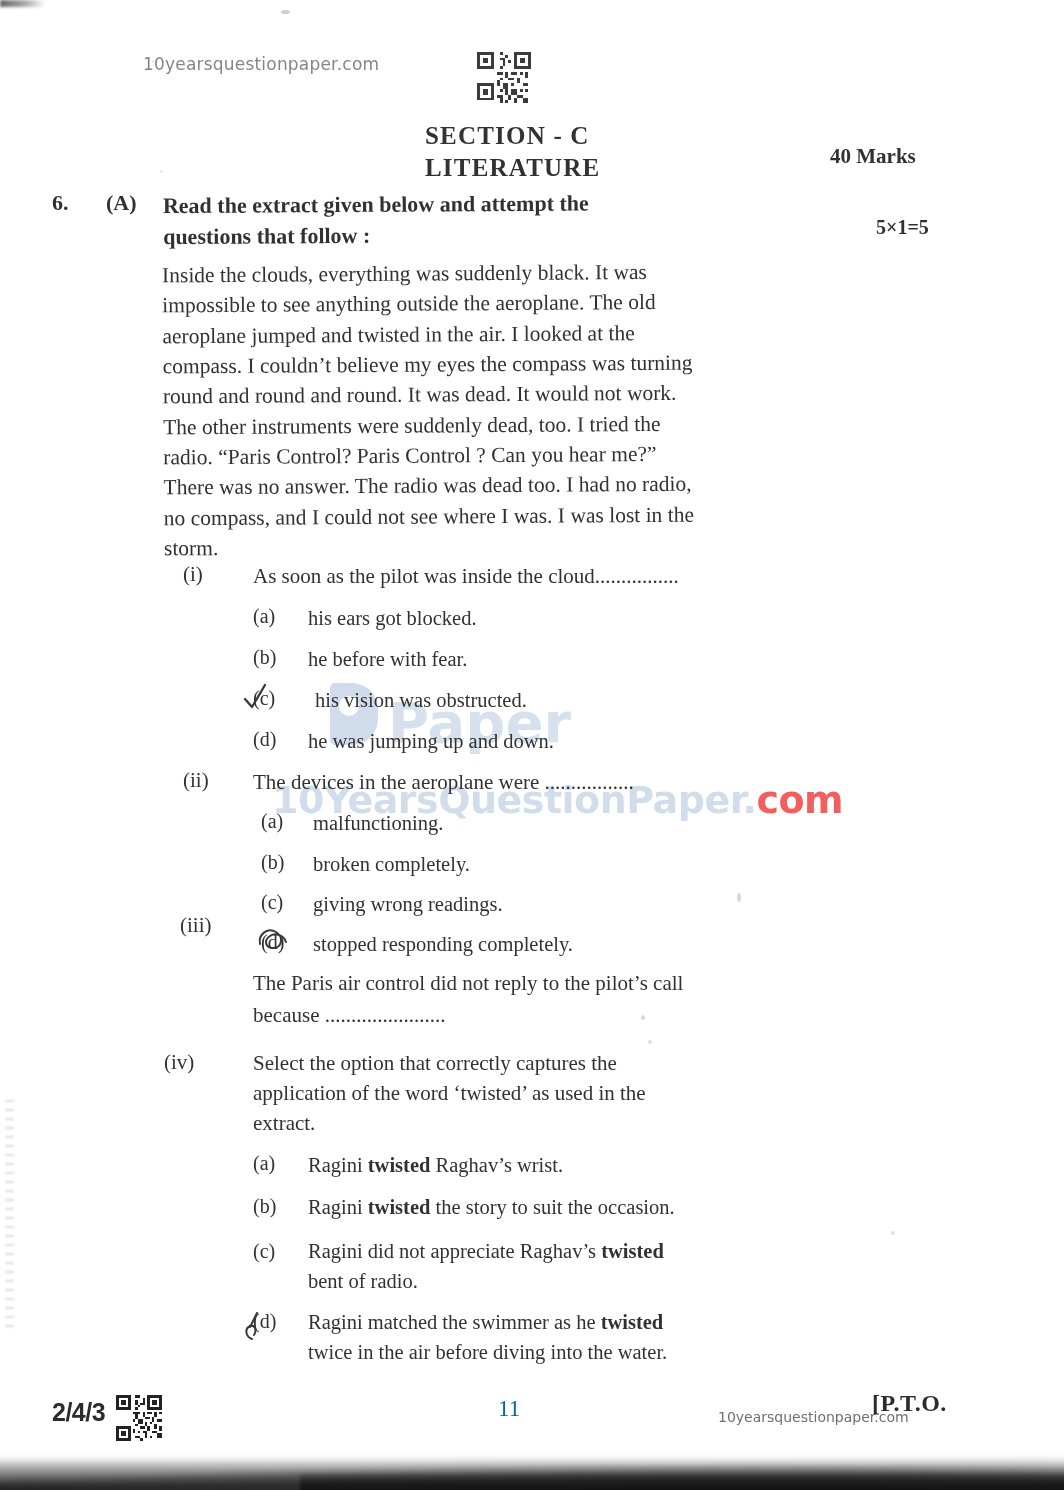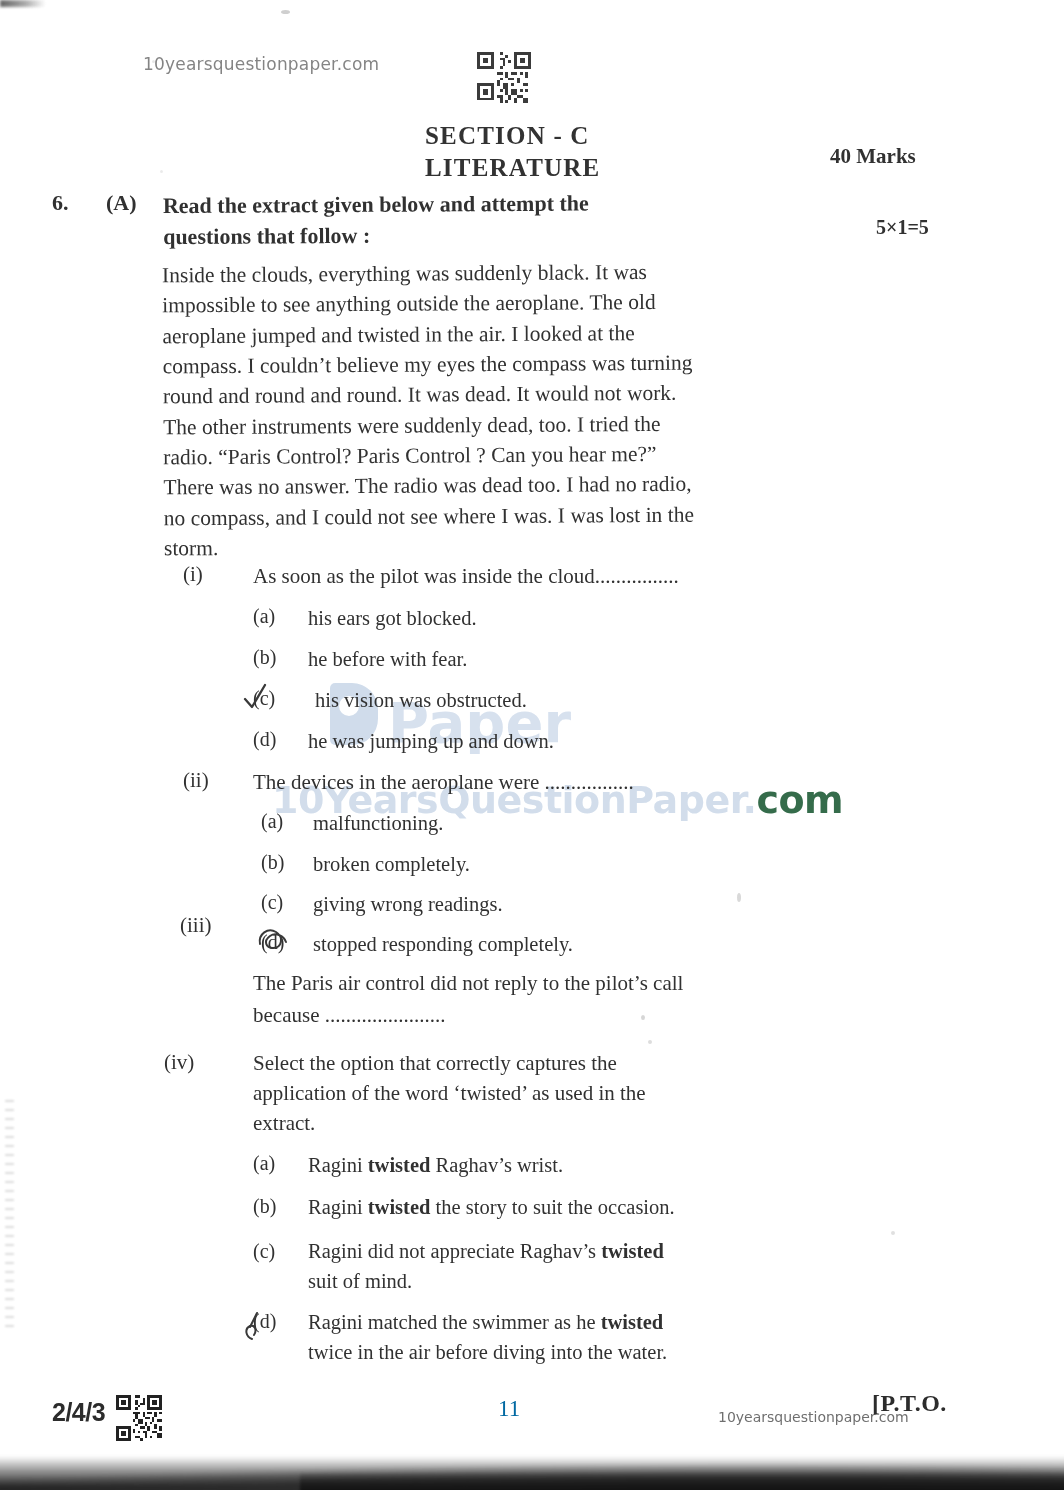--- a/index.html
+++ b/index.html
@@ -88,21 +88,21 @@
     position: absolute;
     left: 272px; top: 778px;
     font-family: "DejaVu Sans", sans-serif;
     font-weight: bold;
     font-size: 38px;
     color: #c9d6e6;
     opacity: .85;
     white-space: nowrap;
     letter-spacing: -0.5px;
   }
-  .wm-center .dim { color: #14532d; }
+  .wm-center .dim { color: #ef4444; }
   .wm-paper-word {
     position: absolute;
     left: 388px; top: 690px;
     font-family: "DejaVu Sans", sans-serif;
     font-weight: bold;
     font-size: 56px;
     color: #ccd8e8;
     opacity: .8;
     white-space: nowrap;
   }
@@ -410,21 +410,21 @@
   <div class="qtext" style="left:253px; top:1109px; width:590px;">extract.</div>
 
   <div class="opt-label" style="left:253px; top:1152px;">(a)</div>
   <div class="opt-text" style="left:308px; top:1151px;"><span>Ragini </span><b class="tw">twisted</b><span> Raghav’s wrist.</span></div>
 
   <div class="opt-label" style="left:253px; top:1195px;">(b)</div>
   <div class="opt-text" style="left:308px; top:1193px;"><span>Ragini </span><b class="tw">twisted</b><span> the story to suit the occasion.</span></div>
 
   <div class="opt-label" style="left:253px; top:1240px;">(c)</div>
   <div class="opt-text just" style="left:308px; top:1237px; width:535px;"><span>Ragini did not appreciate Raghav’s </span><b class="tw">twisted</b></div>
-  <div class="opt-text" style="left:308px; top:1267px;">suit of mind.</div>
+  <div class="opt-text" style="left:308px; top:1267px;">bent of radio.</div>
 
   <div class="opt-label" style="left:253px; top:1310px;">(d)</div>
   <div class="opt-text" style="left:308px; top:1338px;">twice in the air before diving into the water.</div>
   <div class="opt-text just" style="left:308px; top:1308px; width:535px;"><span>Ragini matched the swimmer as he </span><b class="tw">twisted</b></div>
   <div class="pen" style="left:243px; top:1305px;">
     <svg width="36" height="40" viewBox="0 0 36 40">
       <path d="M9 34 C3 32, 1 24, 7 21 C12 19, 14 26, 11 30" fill="none" stroke="#3a3a3a" stroke-width="2" stroke-linecap="round"></path>
       <path d="M7 22 L14 8" fill="none" stroke="#3a3a3a" stroke-width="2" stroke-linecap="round"></path>
     </svg>
   </div>

